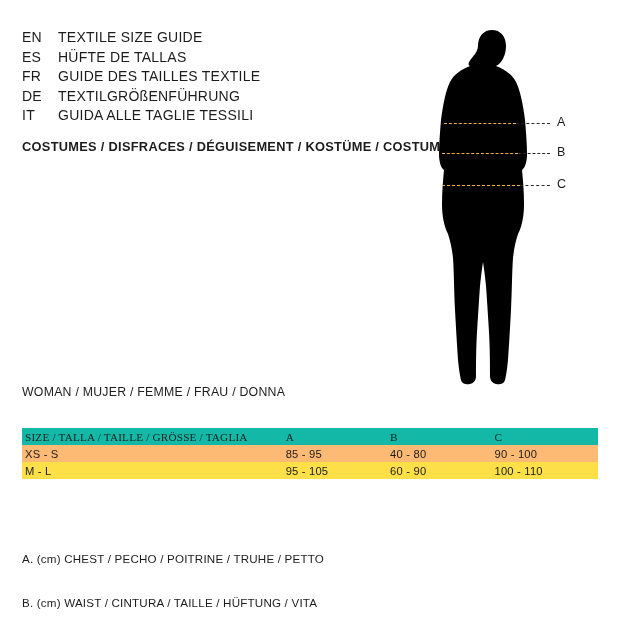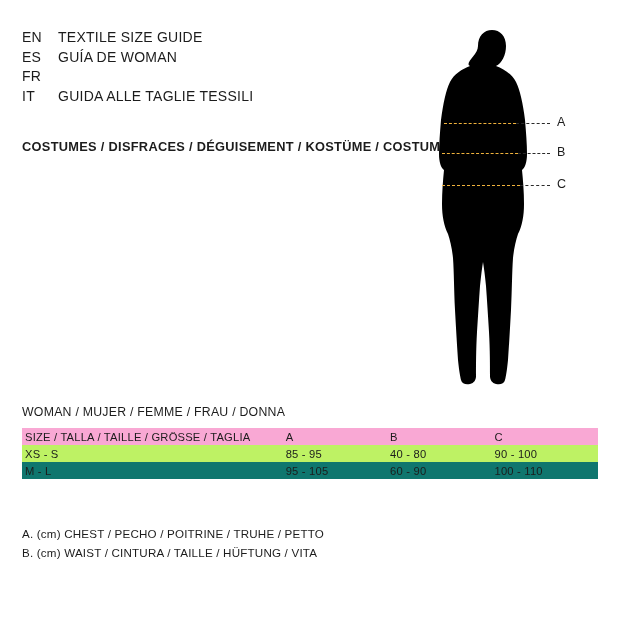--- a/index.html
+++ b/index.html
@@ -80,21 +80,21 @@
     position: absolute;
     font-size: 12.5px;
     color: #1c1c1c;
     letter-spacing: 0.4px;
   }
 
   
   .table-title {
     position: absolute;
     left: 22px;
-    top: 405px;
+    top: 385px;
     font-size: 12.3px;
     letter-spacing: 0.25px;
     white-space: nowrap;
   }
   table.sizes {
     position: absolute;
     left: 22px;
     top: 428px;
     width: 576px;
     border-collapse: collapse;
@@ -104,64 +104,71 @@
   table.sizes th,
   table.sizes td {
     padding: 0;
     height: 17px;
     font-weight: normal;
     text-align: left;
     vertical-align: middle;
     color: #1c1c1c;
   }
   table.sizes thead tr {
-    background: #f9a8d4;
+    background: #14b8a6;
+    font-family: Liberation Serif, serif;
   }
   table.sizes tbody tr.odd {
-    background: #bef264;
+    background: #fdba74;
   }
   table.sizes tbody tr.even {
-    background: #0f766e;
+    background: #fde047;
   }
   .col-size { width: 262px; padding-left: 3px !important; }
   .col-a { width: 105px; }
   .col-b { width: 105px; }
   .col-c { width: 104px; }
 
   
   .legend {
     position: absolute;
     left: 22px;
     top: 527px;
     width: 520px;
   }
   .legend-row {
     font-size: 11.6px;
     letter-spacing: 0.2px;
     height: 19px;
     white-space: nowrap;
     color: #1c1c1c;
+    margin-top: 25px;
   }
 </style>
 </head>
 <body>
 
 <div class="page">
 
   <div class="lang-block">
     <div class="lang-row">
       <span class="lang-code">EN</span>
       <span class="lang-text">TEXTILE SIZE GUIDE</span>
     </div>
     <div class="lang-row">
       <span class="lang-code">ES</span>
-      <span class="lang-text">GUÍA DE WOMAN</span>
+      <span class="lang-text">HÜFTE DE TALLAS</span>
     </div>
     <div class="lang-row">
       <span class="lang-code">FR</span>
+      <span class="lang-text">GUIDE DES TAILLES TEXTILE</span>
+    </div>
+    <div class="lang-row">
+      <span class="lang-code">DE</span>
+      <span class="lang-text">TEXTILGRÖßENFÜHRUNG</span>
     </div>
     <div class="lang-row">
       <span class="lang-code">IT</span>
       <span class="lang-text">GUIDA ALLE TAGLIE TESSILI</span>
     </div>
   </div>
 
   <div class="costumes-line">COSTUMES / DISFRACES / DÉGUISEMENT / KOSTÜME / COSTUMI</div>
 
   <div class="figure-wrap">

